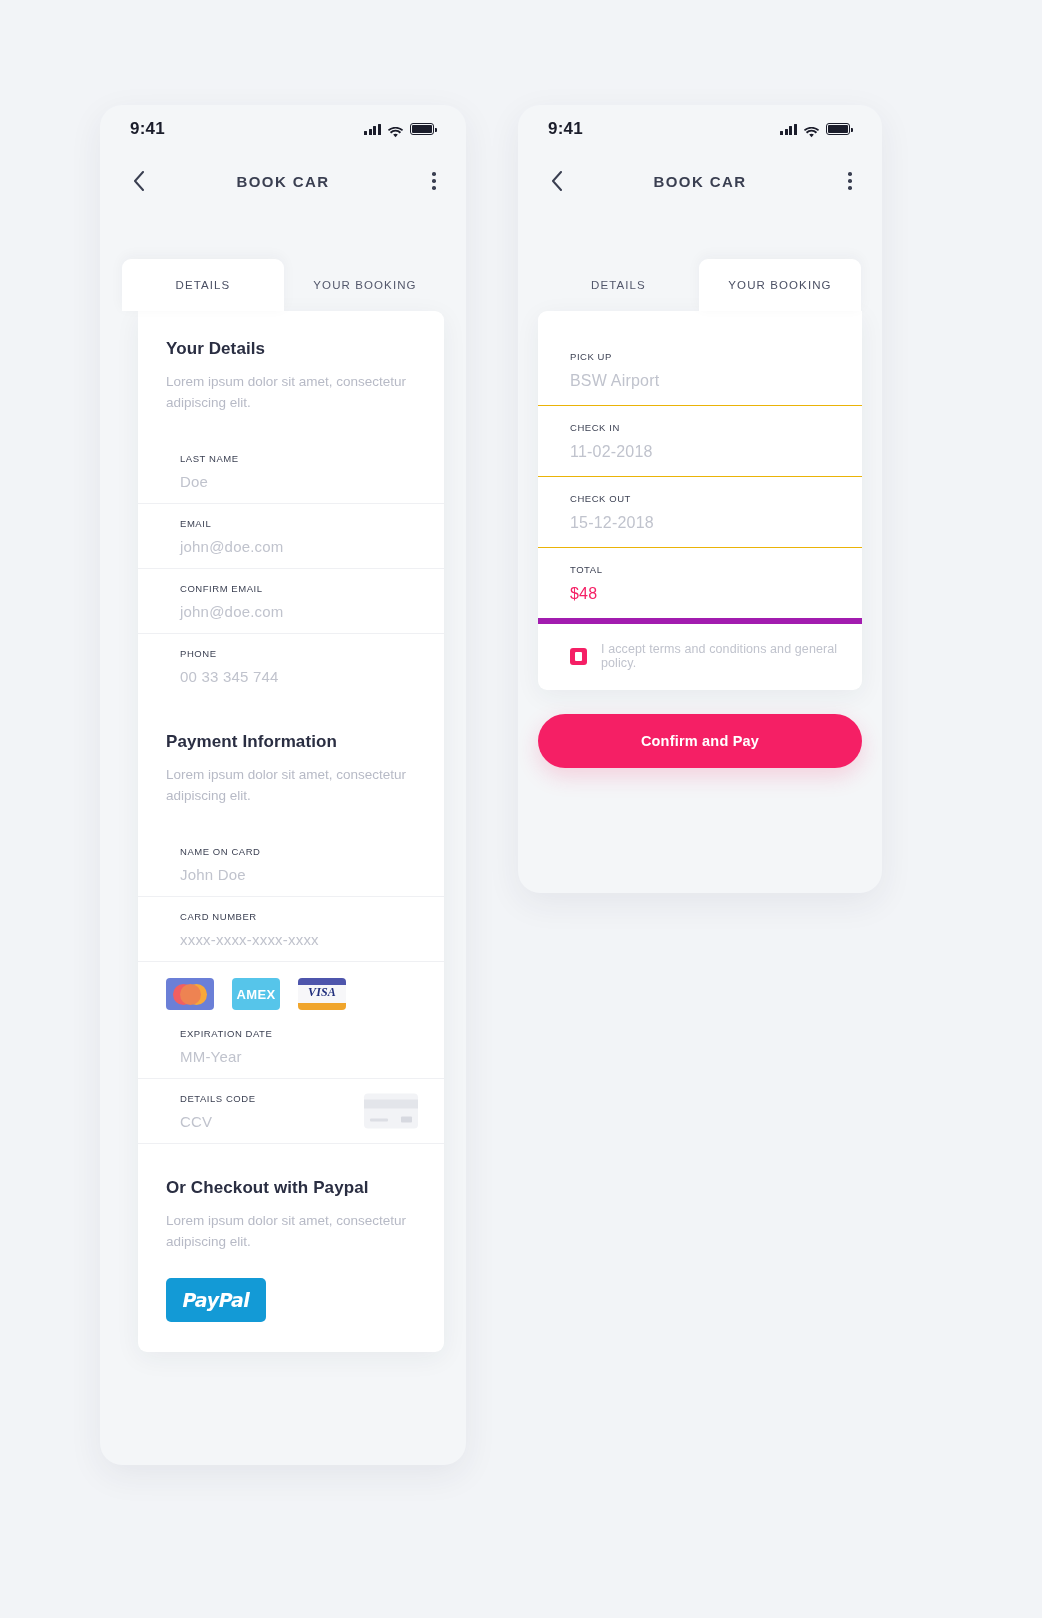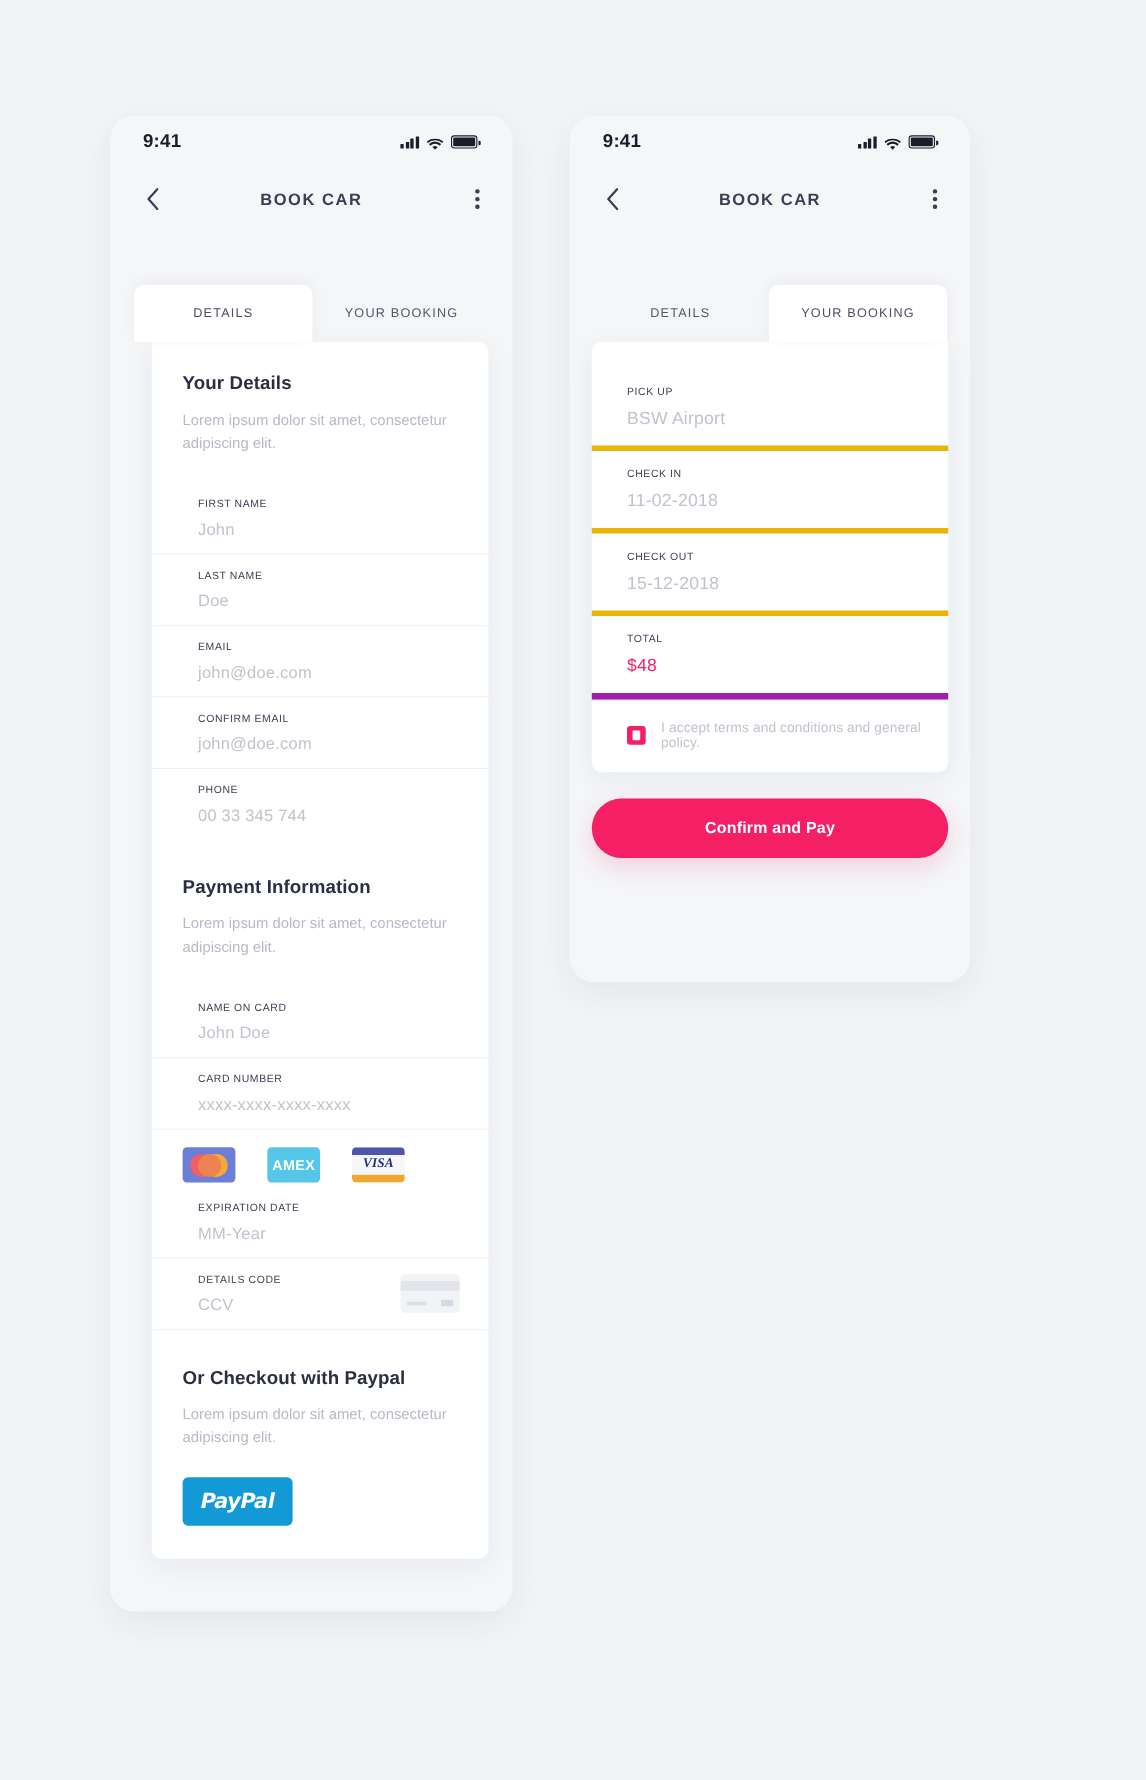--- a/index.html
+++ b/index.html
@@ -114,21 +114,21 @@
     position: relative;
   }
   .field.last { border-bottom: none; }
   .flabel {
     font-size: 9.5px; letter-spacing: .55px; color: #3a3f51;
     font-weight: 400; margin-bottom: 9px;
   }
   .fvalue { font-size: 15px; color: #c0c3cd; letter-spacing: .2px; }
 
   
-  .brands { display: flex; gap: 29px; padding: 16px 28px 4px 28px; }
+  .brands { display: flex; gap: 18px; padding: 16px 28px 4px 28px; }
   .brand {
     width: 48px; height: 32px; border-radius: 4px;
     display: flex; align-items: center; justify-content: center;
     position: relative; overflow: hidden;
   }
   .brand-mc { background: #6b7fd7; }
   .mc-circles { position: relative; width: 34px; height: 21px; }
   .mc-circles i { position: absolute; top: 0; width: 21px; height: 21px; border-radius: 50%; display:block; }
   .mc-red { left: 0; background: #f15f62; }
   .mc-yel { right: 0; background: #f7a83a; }
@@ -157,21 +157,21 @@
     display: flex; align-items: center; justify-content: center; cursor: pointer;
   }
   .paypal-btn span {
     font-size: 19px; font-weight: 700; font-style: italic; color: #ffffff;
     letter-spacing: -.4px; font-family: "DejaVu Sans", sans-serif;
   }
 
   
   .bk-field {
     padding: 16px 28px 15px 32px;
-    border-bottom: 5px solid #eab308;
+    border-bottom: 1px solid #eab308;
   }
   .bk-field.last { border-bottom: 6px solid #a21caf; }
   .bk-label { font-size: 9.5px; letter-spacing: .55px; color: #3a3f51; margin-bottom: 10px; }
   .bk-value { font-size: 16px; color: #c0c3cd; letter-spacing: .2px; }
   .bk-value.total { color: #f51f65; }
 
   .terms {
     display: flex; align-items: center; gap: 14px;
     padding: 18px 24px 20px 32px;
   }
@@ -239,24 +239,20 @@
       <div class="tab active tab-details">DETAILS</div>
       <div class="tab inactive tab-booking">YOUR BOOKING</div>
     </div>
 
     <div class="card" id="card-left">
 
       <div class="sec-title">Your Details</div>
       <div class="sec-sub">Lorem ipsum dolor sit amet, consectetur adipiscing elit.</div>
 
       <div class="field">
-        <div class="flabel">FIRST NAME</div>
-        <div class="fvalue">John</div>
-      </div>
-      <div class="field">
         <div class="flabel">LAST NAME</div>
         <div class="fvalue">Doe</div>
       </div>
       <div class="field">
         <div class="flabel">EMAIL</div>
         <div class="fvalue">john@doe.com</div>
       </div>
       <div class="field">
         <div class="flabel">CONFIRM EMAIL</div>
         <div class="fvalue">john@doe.com</div>

